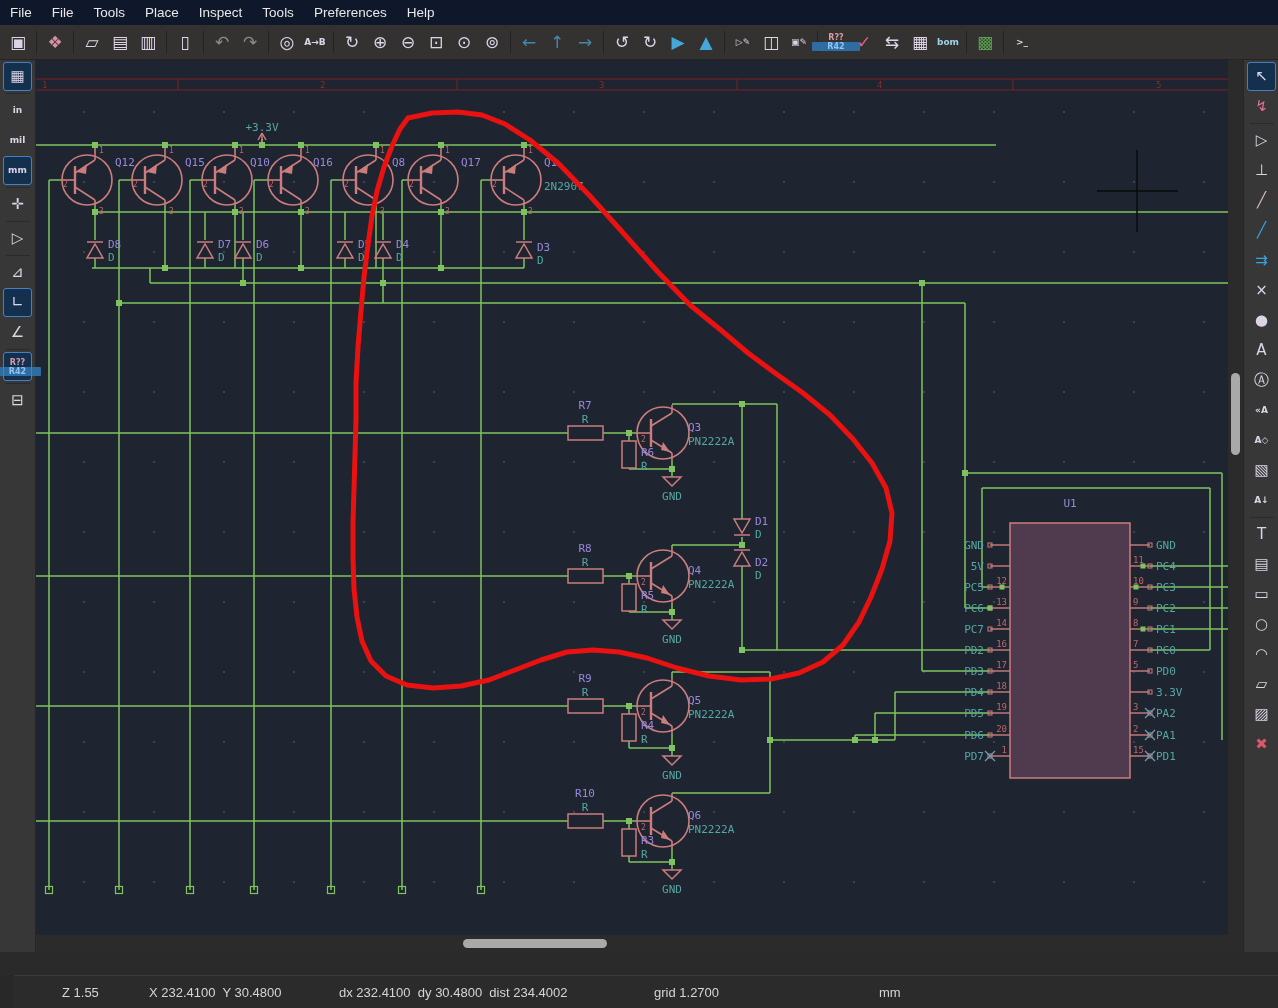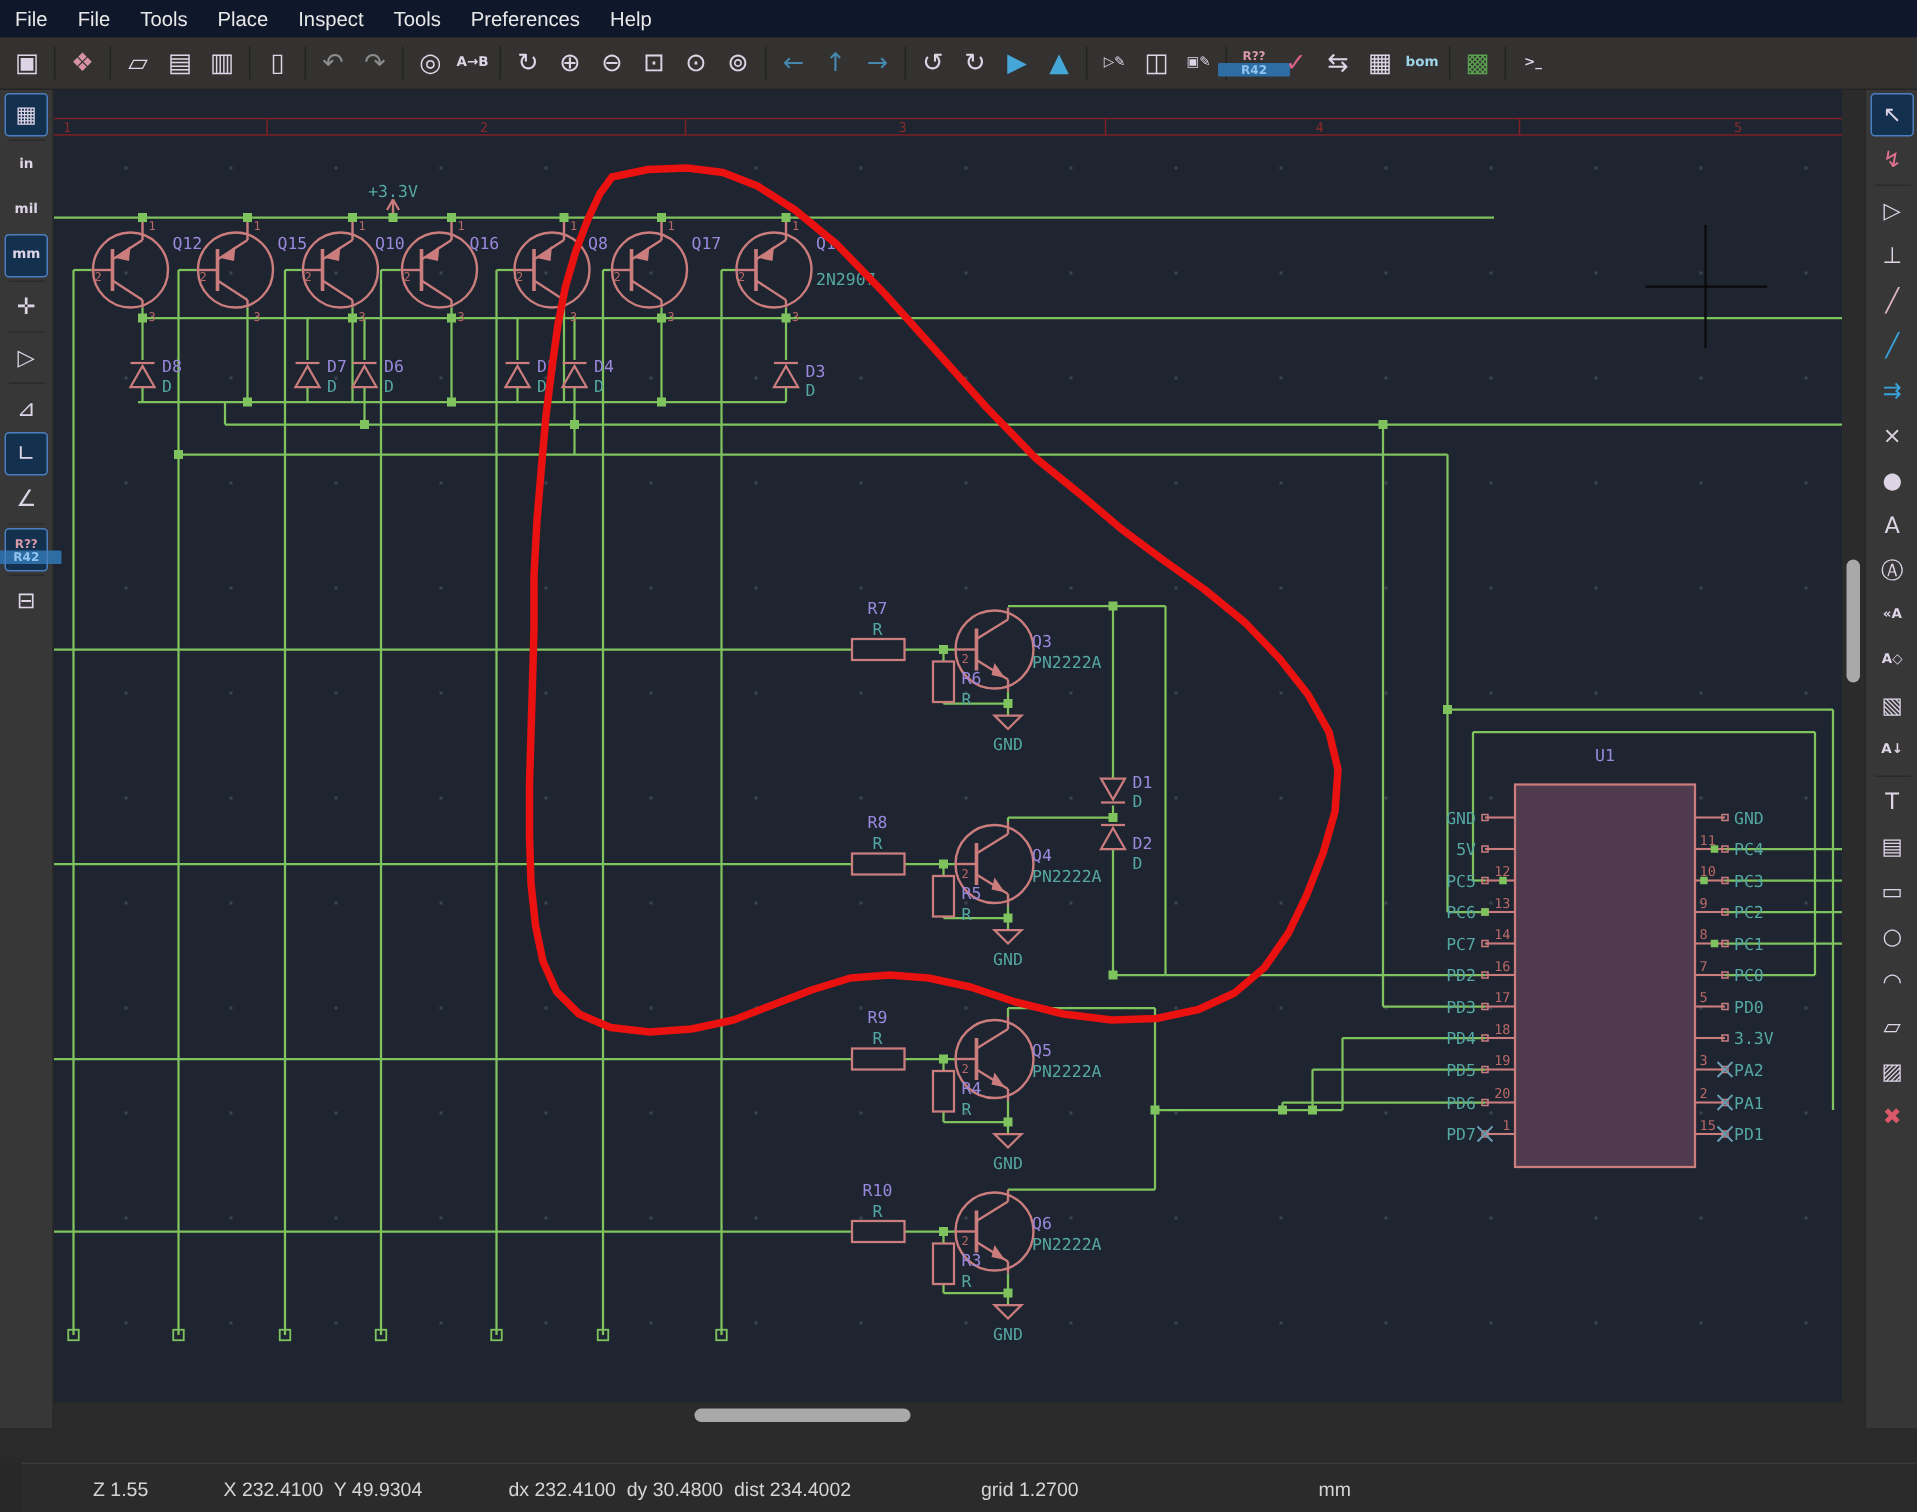--- a/index.html
+++ b/index.html
@@ -826,17 +826,17 @@
     <div class="tbtn">
       <span>▨</span>
     </div>
     <div class="tbtn">
       <span style="color: rgb(217, 89, 106);">✖</span>
     </div>
   </div>
 <div id="bottomfill"></div>
 <div id="statusbar">
   <span id="sb-zoom">Z 1.55</span>
-  <span id="sb-pos">X 232.4100  Y 49.9304</span>
+  <span id="sb-pos">X 232.4100  Y 30.4800</span>
   <span id="sb-delta">dx 232.4100  dy 30.4800  dist 234.4002</span>
   <span id="sb-grid">grid 1.2700</span>
   <span id="sb-units">mm</span>
 </div>
 
 </body></html>

